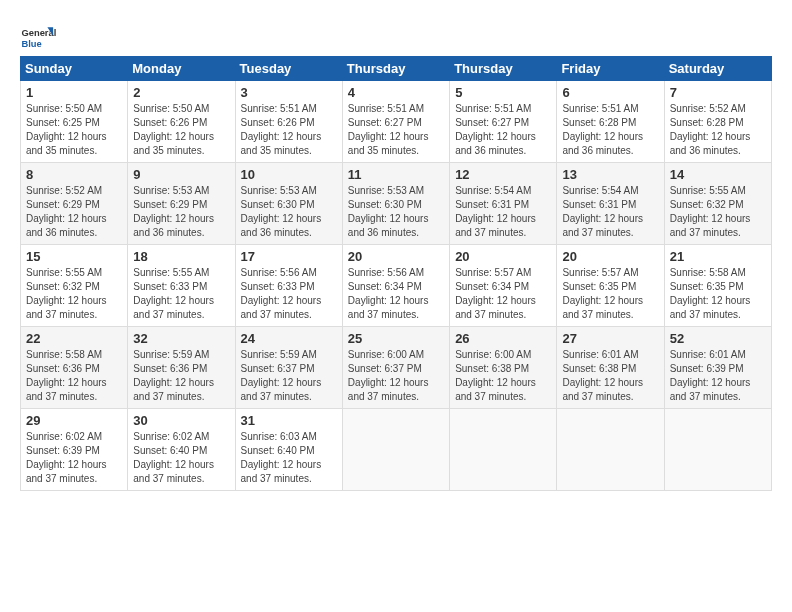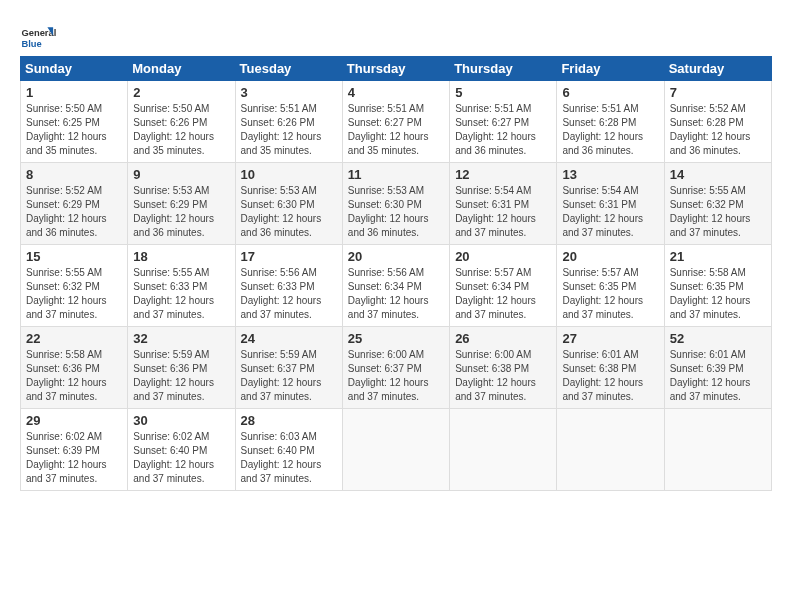--- a/index.html
+++ b/index.html
@@ -232,21 +232,21 @@
       <tr>
         <td>
           <span class="day-number">29</span>
           <div class="day-info">Sunrise: 6:02 AM<br>Sunset: 6:39 PM<br>Daylight: 12 hours and 37 minutes.</div>
         </td>
         <td>
           <span class="day-number">30</span>
           <div class="day-info">Sunrise: 6:02 AM<br>Sunset: 6:40 PM<br>Daylight: 12 hours and 37 minutes.</div>
         </td>
         <td>
-          <span class="day-number">28</span>
+          <span class="day-number">31</span>
           <div class="day-info">Sunrise: 6:03 AM<br>Sunset: 6:40 PM<br>Daylight: 12 hours and 37 minutes.</div>
         </td>
         <td class="empty-cell"></td>
         <td class="empty-cell"></td>
         <td class="empty-cell"></td>
         <td class="empty-cell"></td>
       </tr>
     </tbody>
 </table>
 

